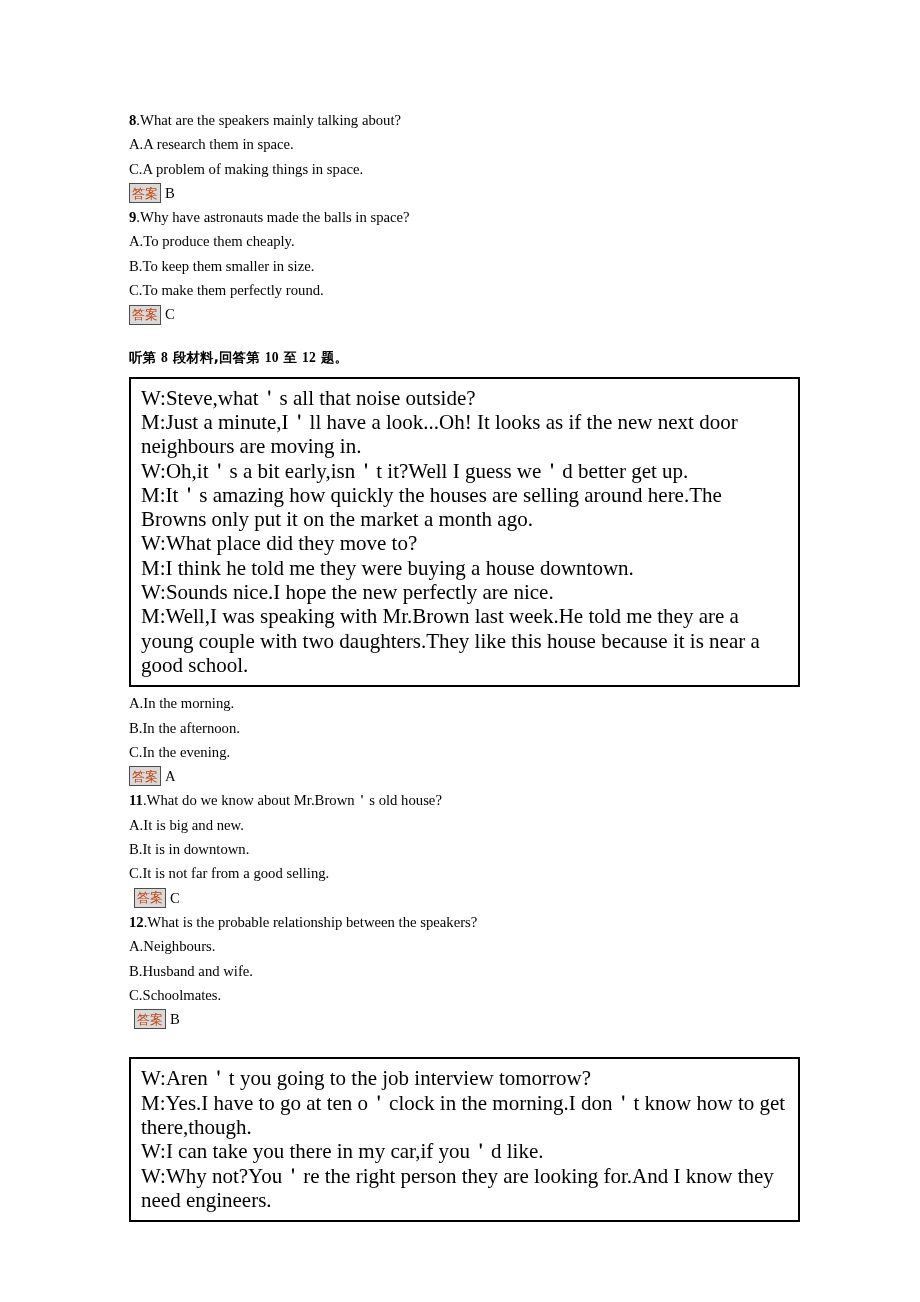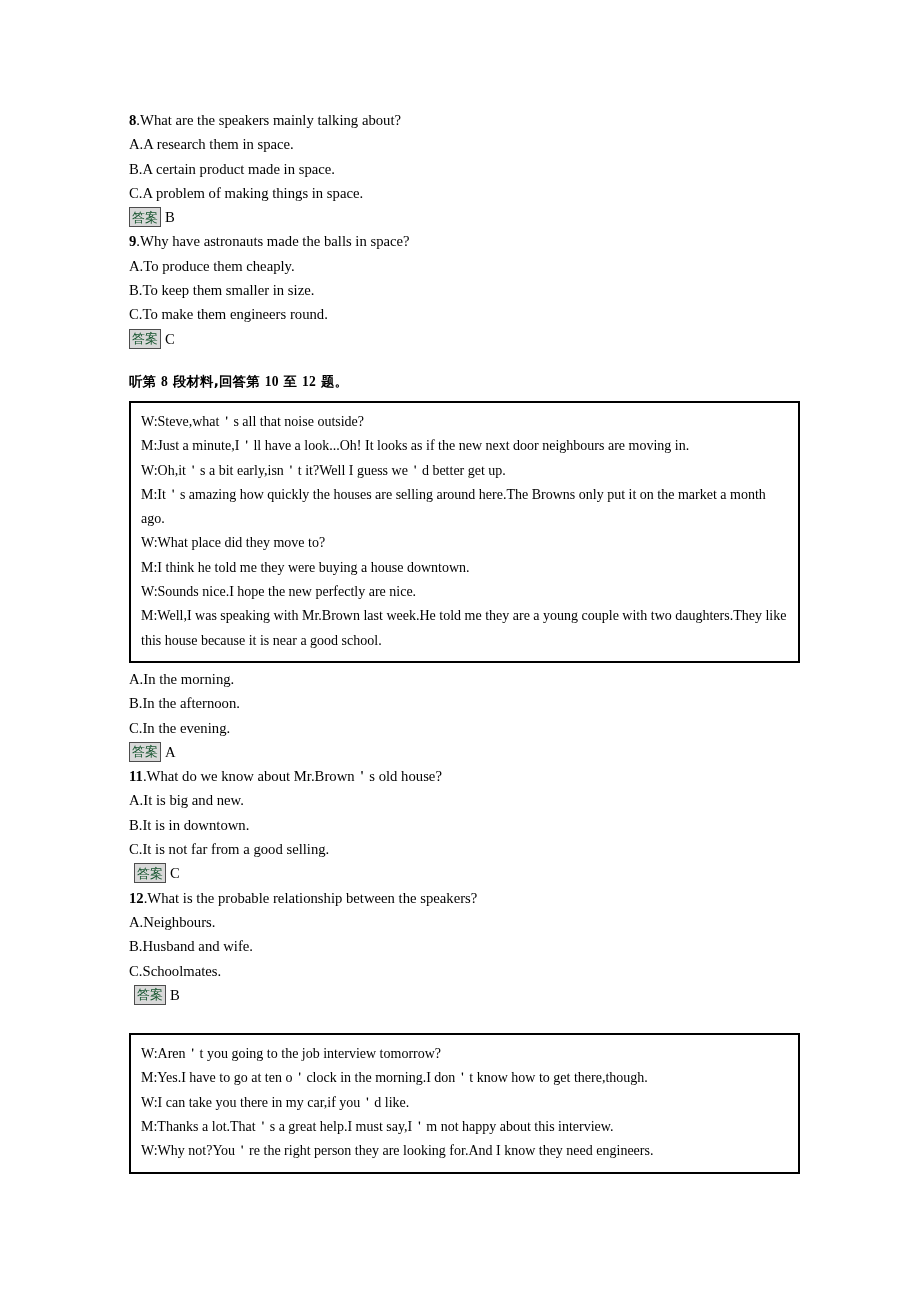--- a/index.html
+++ b/index.html
@@ -44,21 +44,21 @@
     display: flex;
     align-items: center;
     margin-top: 0px;
   }
   .answer-row.indent { padding-left: 5px; }
 
   .answer-tag {
     display: inline-block;
     border: 1px solid #4d4d4d;
     background: #d9d9d9;
-    color: #14532d;
+    color: #c2410c;
     font-family: "DejaVu Sans", sans-serif;
     font-size: 13px;
     line-height: 15px;
     padding: 1.5px 2px 2px 2px;
     letter-spacing: 0px;
     height: 20px;
     margin-right: 4px;
     font-weight: 500;
   }
   .answer-letter {
@@ -81,50 +81,49 @@
   }
 
   
   .dialogue-box {
     border: 2px solid #000000;
     padding: 7px 10px 8px 10px;
     margin: 0;
     background: #ffffff;
   }
   .dialogue-line {
-    font-size: 14px;
+    font-size: 21px;
     line-height: 24.3px;
     white-space: normal;
   }
 
   .sp-before-heading { height: 19px; }
   .sp-heading-box    { height: 7px; }
   .sp-box-after      { height: 4px; }
 </style>
 </head>
 <body>
 
 <div class="page">
 
   <div class="question-block">
     <div class="qtext"><span class="qnum">8</span><span>.</span><span>What are the speakers mainly talking about?</span></div>
     <div class="opt">A.A research them in space.</div>
-    <div class="opt">B.A certain product made in space.</div>
     <div class="opt">C.A problem of making things in space.</div>
     <div class="answer-row">
       <span class="answer-tag">答案</span>
         <span class="answer-letter">B</span>
     </div>
   </div>
 
   <div class="question-block">
     <div class="qtext"><span class="qnum">9</span><span>.</span><span>Why have astronauts made the balls in space?</span></div>
     <div class="opt">A.To produce them cheaply.</div>
     <div class="opt">B.To keep them smaller in size.</div>
-    <div class="opt">C.To make them engineers round.</div>
+    <div class="opt">C.To make them perfectly round.</div>
     <div class="answer-row">
       <span class="answer-tag">答案</span>
         <span class="answer-letter">C</span>
     </div>
   </div>
 
   <div class="sp-before-heading"></div>
 
   <div class="cn-heading"><span>听第</span> <span class="num">8</span> <span>段材料,回答第</span> <span class="num">10</span> <span>至</span> <span class="num">12</span> <span>题。</span></div>
 
@@ -177,17 +176,16 @@
 
   <div class="sp-before-heading"></div>
 
 
   <div class="sp-heading-box"></div>
 
   <div class="dialogue-box">
     <div class="dialogue-line">W:Aren＇t you going to the job interview tomorrow?</div>
     <div class="dialogue-line">M:Yes.I have to go at ten o＇clock in the morning.I don＇t know how to get there,though.</div>
     <div class="dialogue-line">W:I can take you there in my car,if you＇d like.</div>
-    <div class="dialogue-line">M:Thanks a lot.That＇s a great help.I must say,I＇m not happy about this interview.</div>
     <div class="dialogue-line">W:Why not?You＇re the right person they are looking for.And I know they need engineers.</div>
   </div>
 
 </div>
 
 </body></html>

